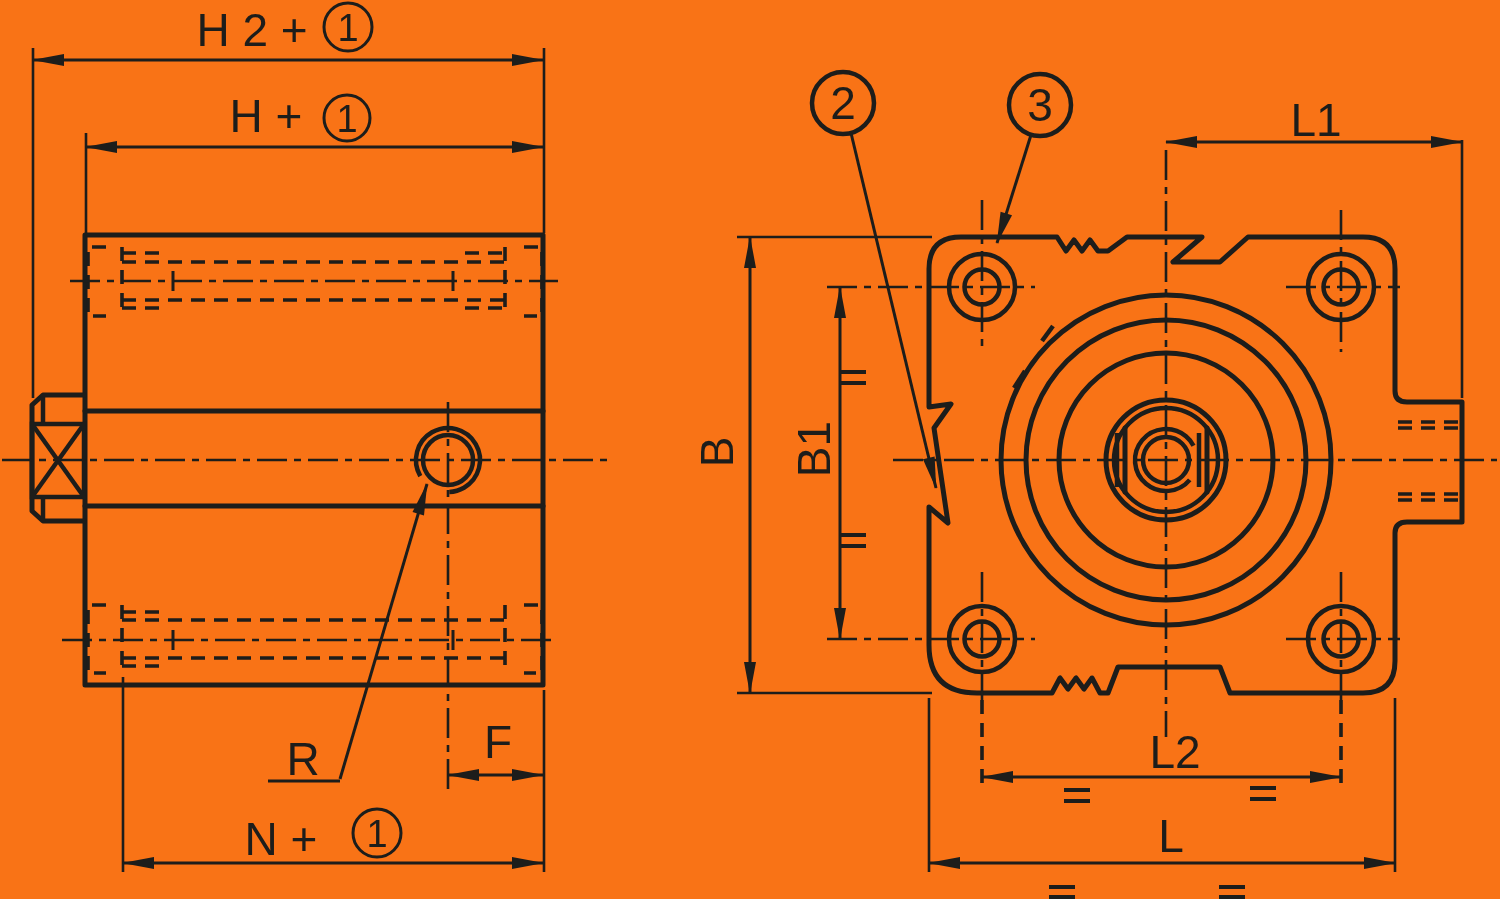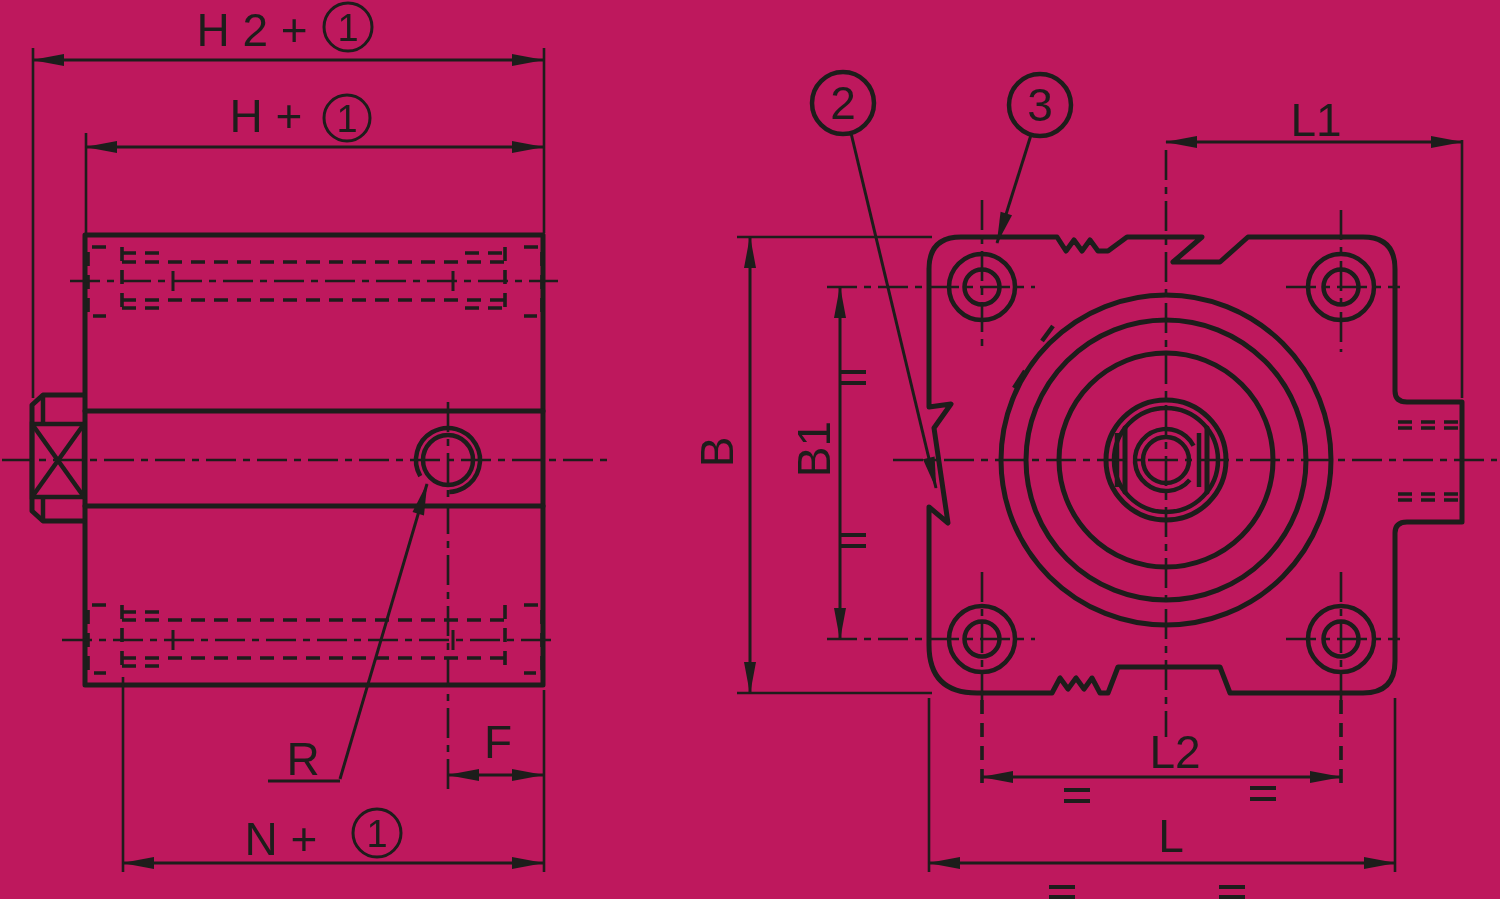--- a/index.html
+++ b/index.html
@@ -1,16 +1,16 @@
 <!DOCTYPE html>
 <html><head>
 <meta charset="utf-8">
 <style>
   html,body{margin:0;padding:0;background:#ffffff;}
-  .page{width:1500px;height:899px;position:relative;background:#be185d;overflow:hidden;}
+  .page{width:1500px;height:899px;position:relative;background:#f97316;overflow:hidden;}
   svg{display:block;}
   text{font-family:"Liberation Sans","DejaVu Sans",sans-serif;fill:#1d1d1b;}
   .dimtxt{font-size:46px;}
   .badgetxt{font-size:38px;}
   .balloontxt{font-size:46px;}
   .outline{stroke:#1d1d1b;stroke-width:5;fill:none;stroke-linejoin:round;stroke-linecap:round;}
   .outline2{stroke:#1d1d1b;stroke-width:4.5;fill:none;}
   .hidden{stroke:#1d1d1b;stroke-width:3.6;fill:none;stroke-dasharray:14 9;}
   .center{stroke:#1d1d1b;stroke-width:2.6;fill:none;stroke-dasharray:30 7 7 7;}
   .dim{stroke:#1d1d1b;stroke-width:3;fill:none;}

